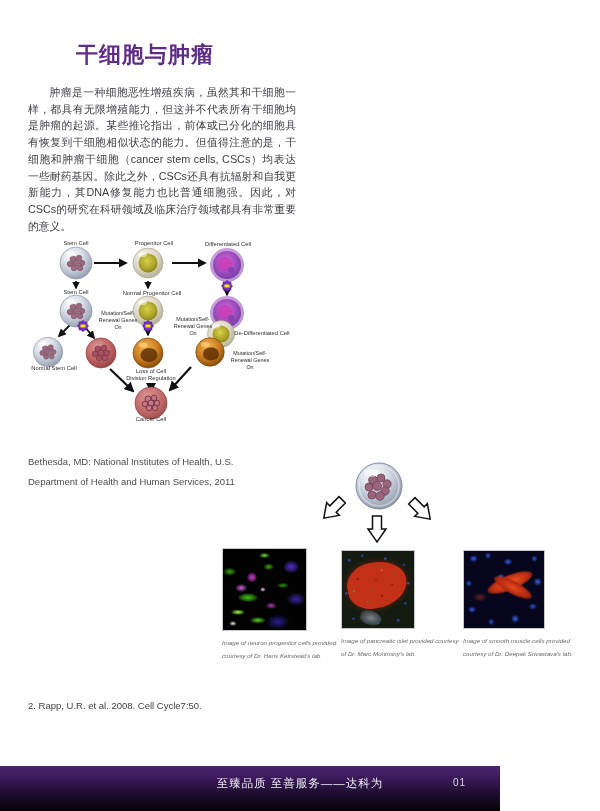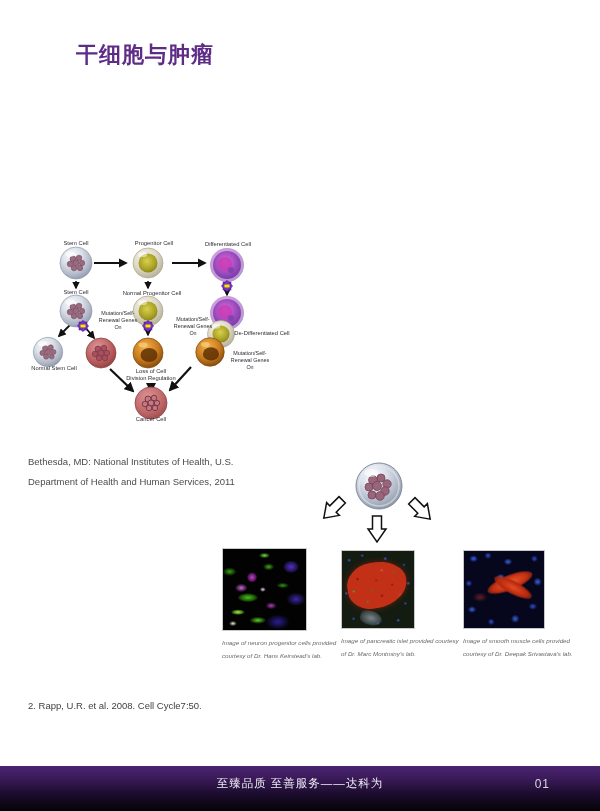--- a/index.html
+++ b/index.html
@@ -88,32 +88,33 @@
     radial-gradient(ellipse 5px 4px at 10% 76%, #3a62e8 0%, transparent 85%),
     radial-gradient(ellipse 4px 4px at 6% 42%, #2c50d8 0%, transparent 85%),
     radial-gradient(ellipse 9px 6px at 20% 60%, rgba(210,60,40,.45) 0%, transparent 80%),
     radial-gradient(ellipse 5px 4px at 46% 34%, #4a6ae8 0%, transparent 85%);}
   .mus{position:absolute;border-radius:50%;filter:blur(.5px);}
   .mus1{left:22px;top:24px;width:48px;height:15px;transform:rotate(-22deg);
     background:radial-gradient(ellipse at 50% 50%, #ef5a28 0%, #c23012 55%, rgba(150,28,8,.25) 85%, transparent 100%);}
   .mus2{left:28px;top:30px;width:42px;height:13px;transform:rotate(28deg);
     background:radial-gradient(ellipse at 50% 50%, #e84a20 0%, #b42a10 55%, rgba(140,26,8,.25) 85%, transparent 100%);}
   
-  .footer{position:absolute;left:0;top:766px;width:600px;height:45px;
+  .footer{position:absolute;left:0;top:766px;width:500px;height:45px;
     background:linear-gradient(180deg,#4b2472 0%,#3a1a58 28%,#1c0c2e 62%,#040406 100%);}
   .slogan{position:absolute;left:0;top:10px;width:600px;text-align:center;
     font-size:11.5px;color:#efeef5;letter-spacing:1px;}
-  .pageno{position:absolute;right:50px;top:11px;font-size:12px;color:#d8d8e2;letter-spacing:1px;}
+  .pageno{position:absolute;right:34px;top:11px;font-size:10px;color:#d8d8e2;letter-spacing:1px;}
 </style>
 </head>
 <body>
 
 <div class="page">
 
   <h1 class="sec-title" id="title-tumor">干细胞与肿瘤</h1>
+  <p class="para" id="para-tumor">肿瘤是一种细胞恶性增殖疾病，虽然其和干细胞一样，都具有无限增殖能力，但这并不代表所有干细胞均是肿瘤的起源。某些推论指出，前体或已分化的细胞具有恢复到干细胞相似状态的能力。但值得注意的是，干细胞和肿瘤干细胞（cancer stem cells, CSCs）均表达一些耐药基因。除此之外，CSCs还具有抗辐射和自我更新能力，其DNA修复能力也比普通细胞强。因此，对CSCs的研究在科研领域及临床治疗领域都具有非常重要的意义。</p>
 
   <svg class="diagram" width="272" height="200" viewBox="0 0 272 200">
     <defs>
       <radialGradient id="gStem" cx="38%" cy="30%" r="75%">
         <stop offset="0%" stop-color="#fbfcfe"></stop>
           <stop offset="40%" stop-color="#dde2ea"></stop>
         <stop offset="78%" stop-color="#aeb6c6"></stop>
           <stop offset="100%" stop-color="#8d97ab"></stop>
       </radialGradient>
       <radialGradient id="gShell" cx="38%" cy="30%" r="75%">

